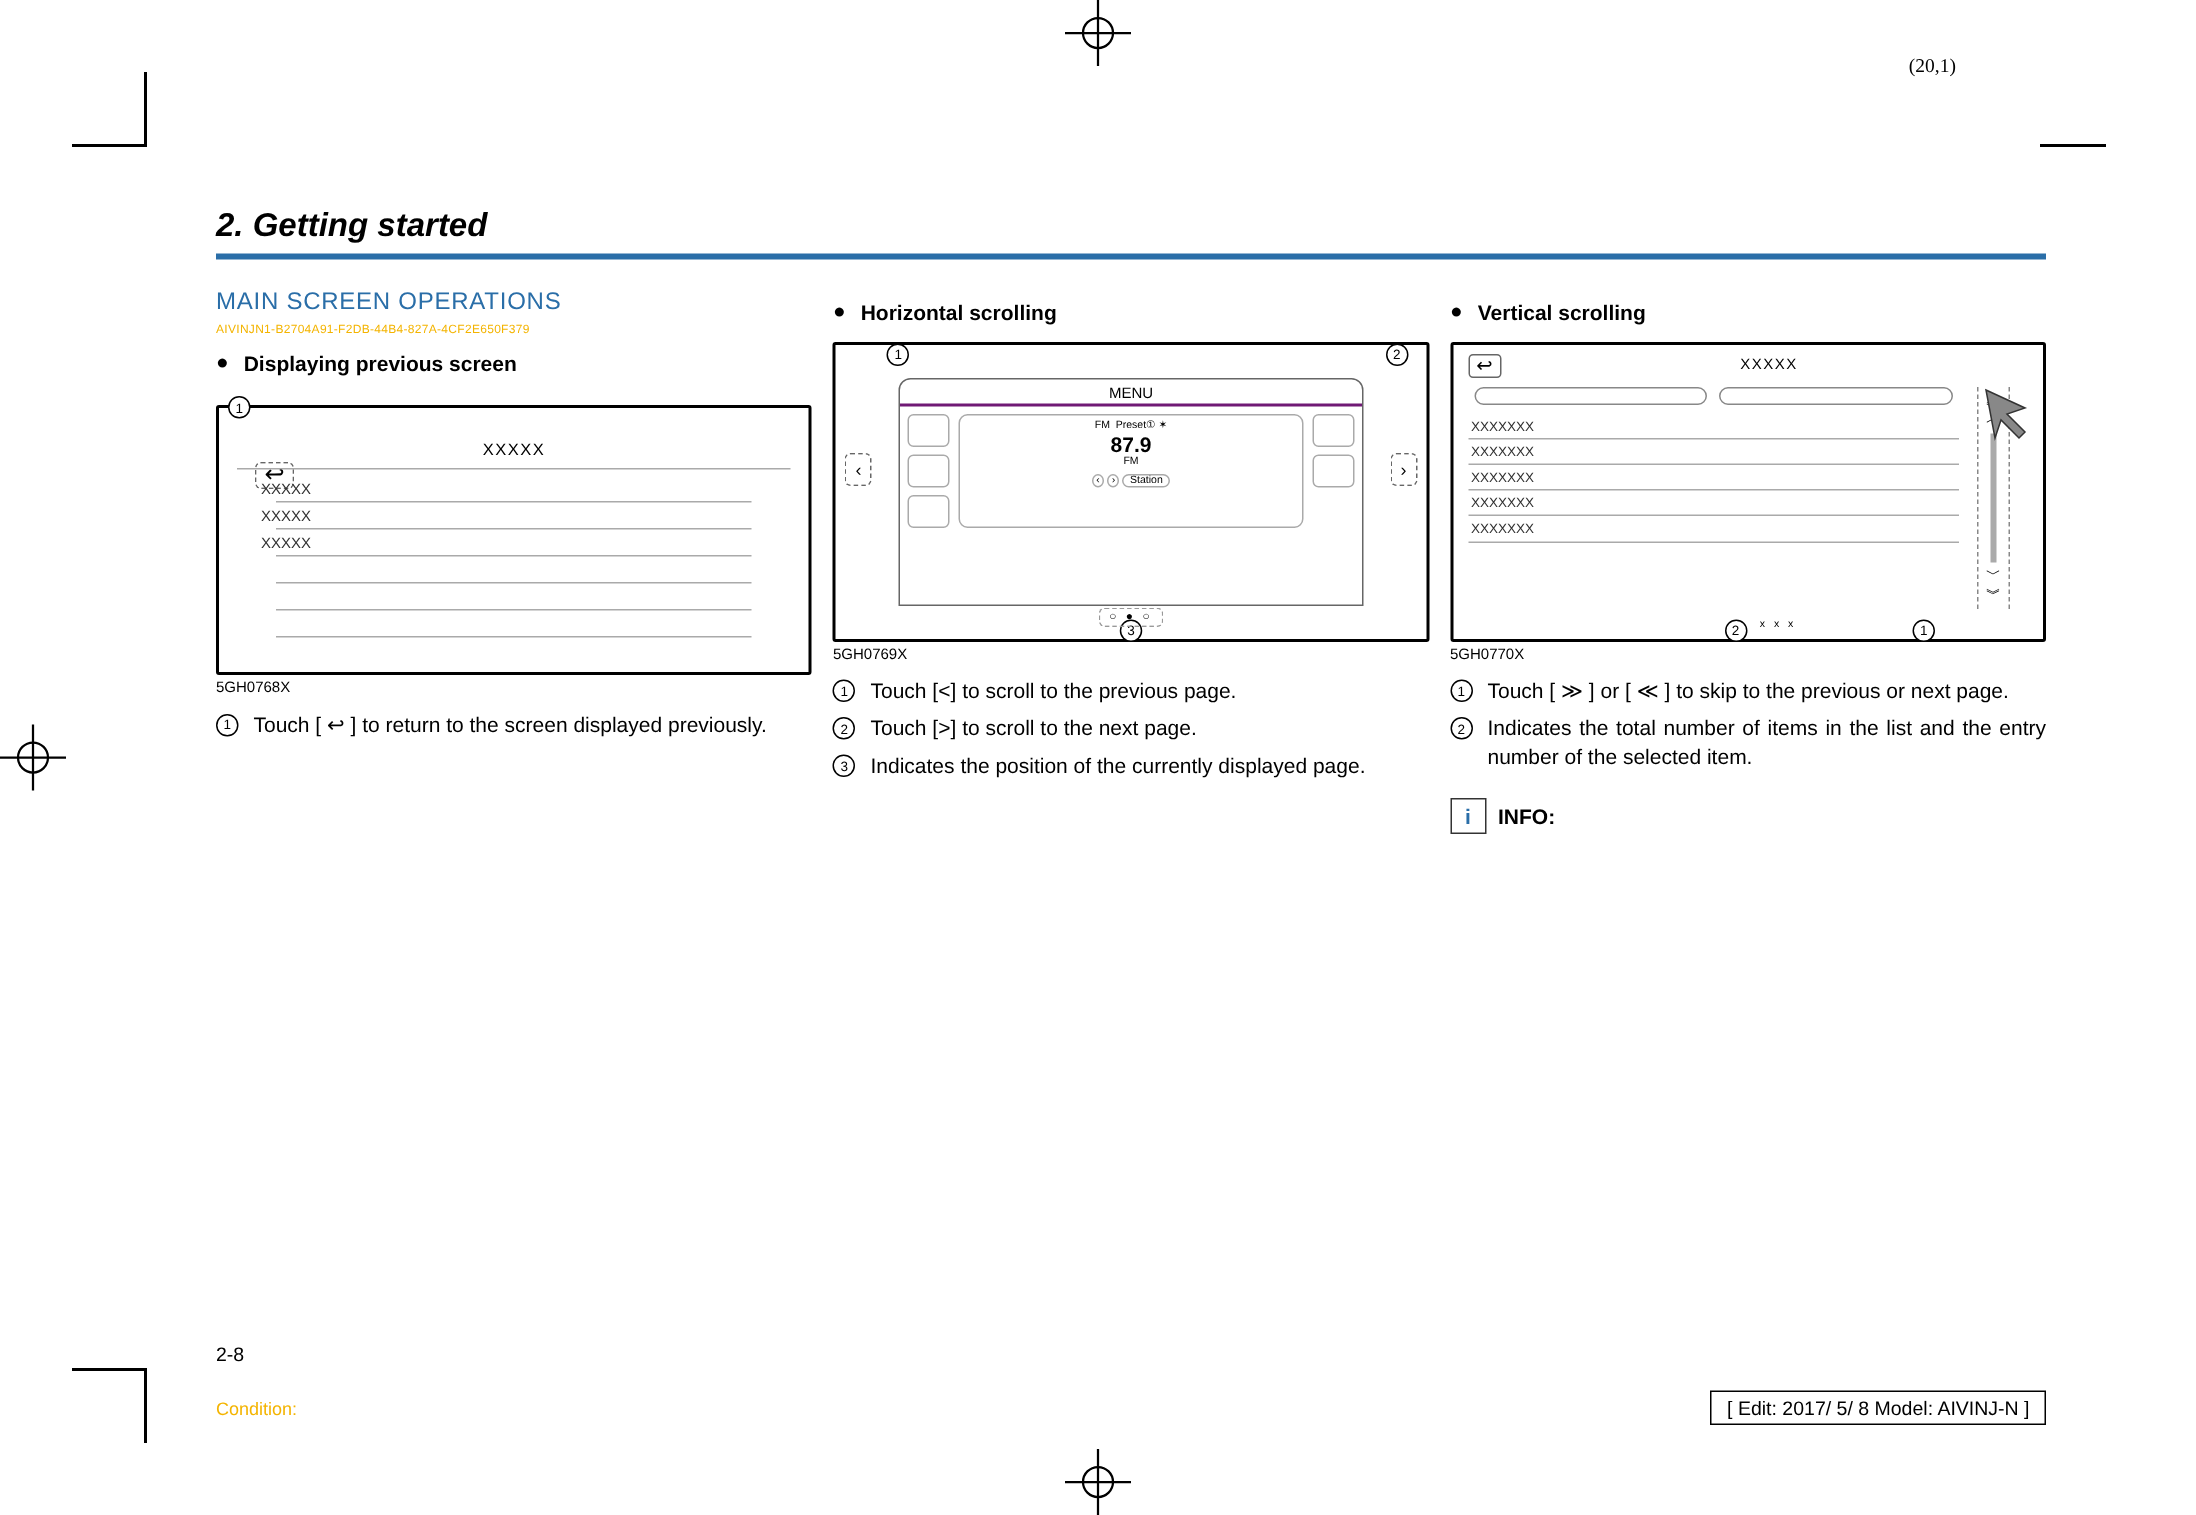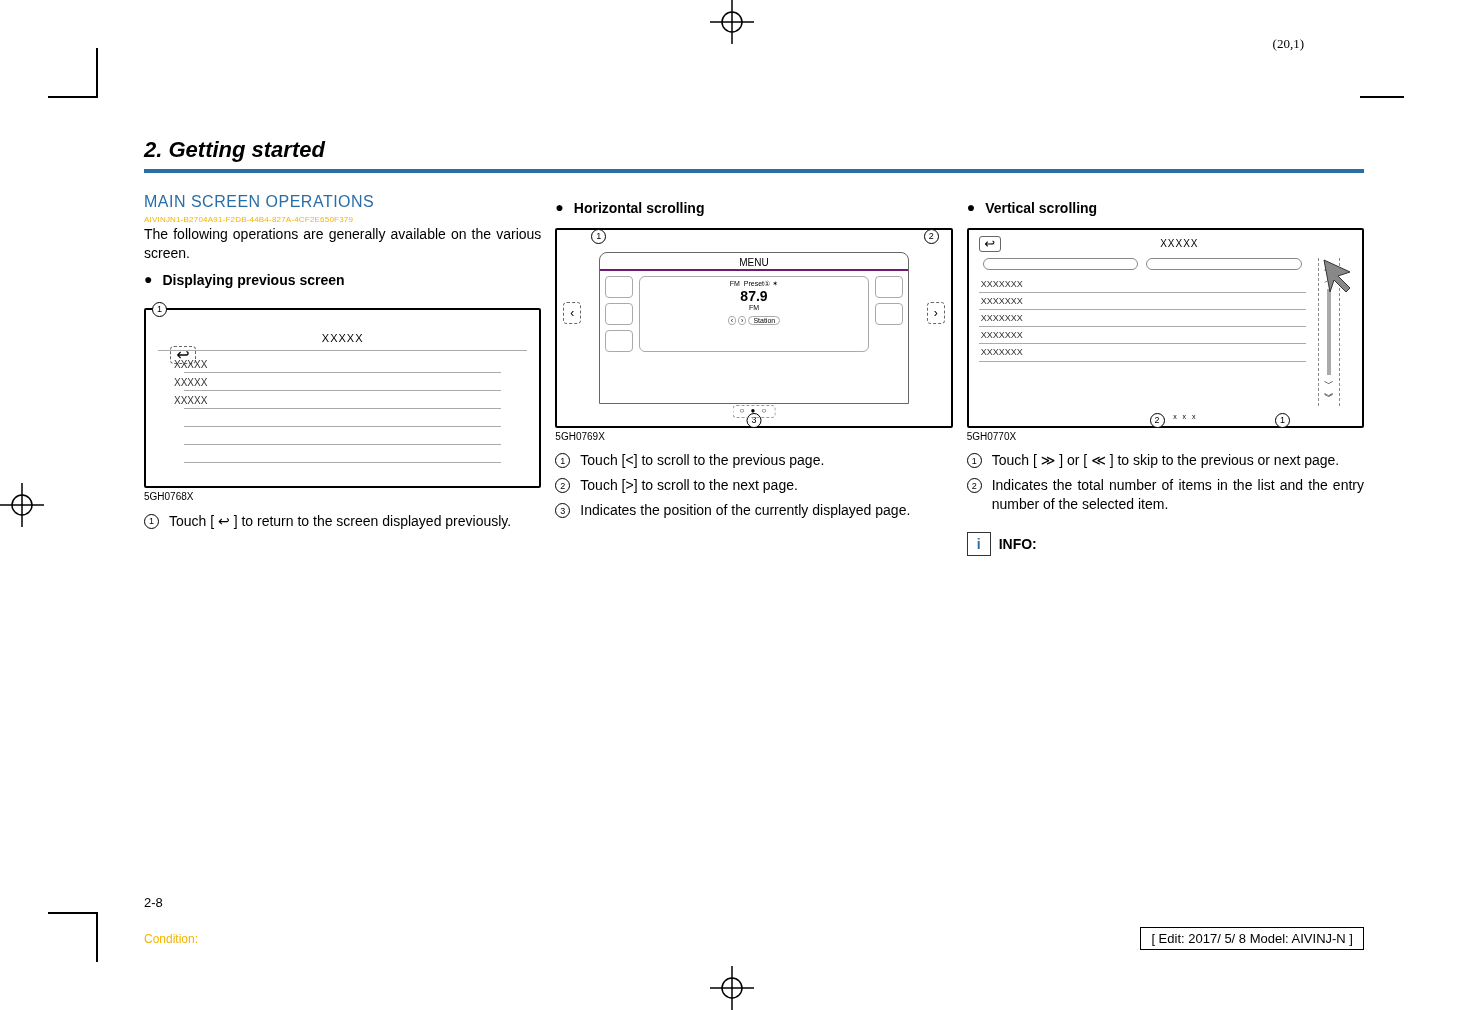--- a/index.html
+++ b/index.html
@@ -188,21 +188,20 @@
 
 <div class="content">
   <div class="chapter-title">2. Getting started</div>
   <hr class="hr-blue">
 
   <div class="columns">
 
     <div class="col">
       <div class="section-title">MAIN SCREEN OPERATIONS</div>
       <div class="tiny-id">AIVINJN1-B2704A91-F2DB-44B4-827A-4CF2E650F379</div>
-      <p>The following operations are generally available on the various screen.</p>
 
       <div class="bullet-line">
         <span class="bullet-dot">●</span>
         <span class="bullet-text">Displaying previous screen</span>
       </div>
 
       <div style="position:relative;">
         <span class="circ" style="position:absolute; top:-8px; left:8px; background:#fff; z-index:2;">1</span>
         <div style="position:absolute; top:7px; left:15px; width:1px; height:26px; background:#000;"></div>
         <div class="figure" style="margin-top:18px;">

